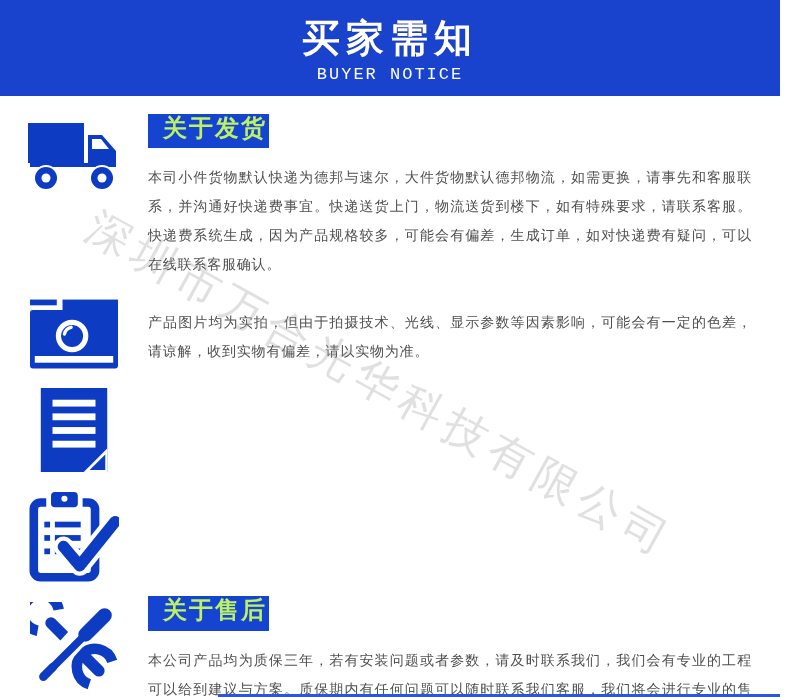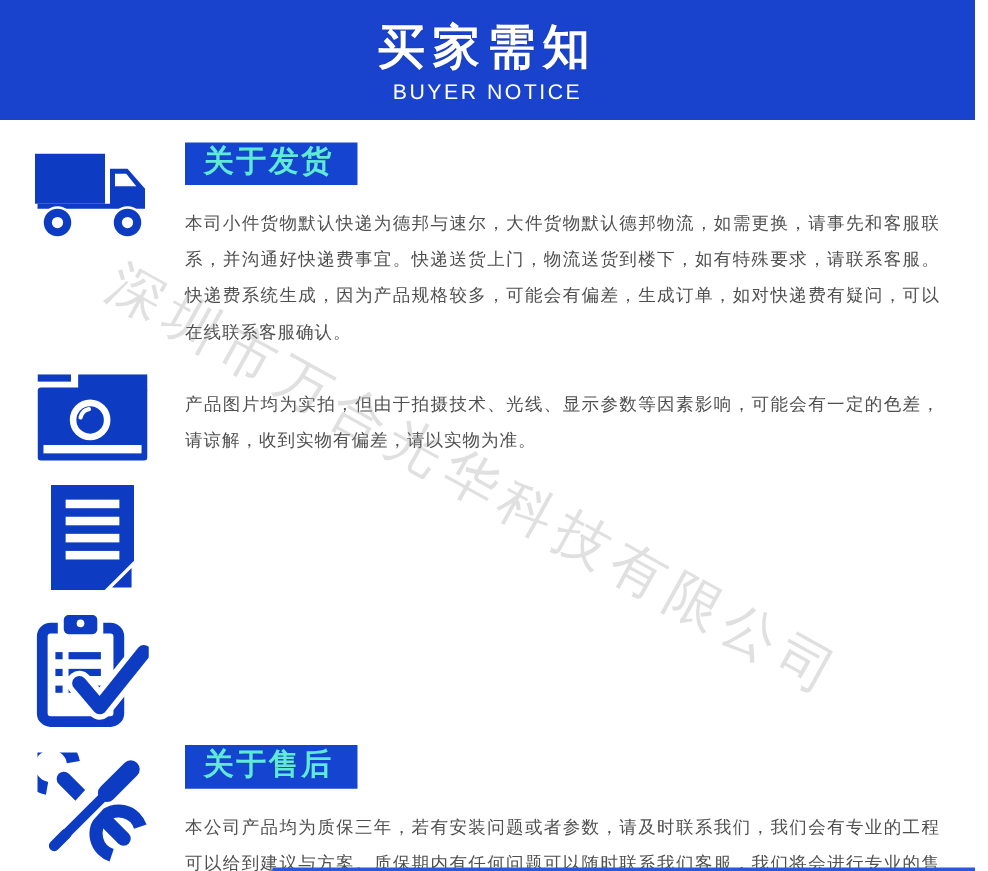--- a/index.html
+++ b/index.html
@@ -12,21 +12,21 @@
     --page_bg:#ffffff;
     --divider_blue:#2a58d8;
   }
   *{margin:0;padding:0;box-sizing:border-box;}
   html,body{background:#fff;}
   .page{
     position:relative;
     width:780px;height:697px;
     background:var(--page_bg);
     overflow:hidden;
-    font-family:Liberation Sans, sans-serif;
+    font-family:Liberation Mono, monospace;
   }
   
   .header{
     height:96px;width:100%;
     background:var(--header_bg);
     display:flex;flex-direction:column;
     align-items:center;justify-content:center;
     color:var(--title_text);
   }
   .header-title{
@@ -49,23 +49,23 @@
   .section{display:flex;margin-bottom:13px;}
   .icon-col{
     width:148px;flex:none;
     display:flex;justify-content:center;align-items:flex-start;
     padding-top:6px;color:var(--icon_blue);
   }
   .icon-col svg{display:block;}
   .content-col{flex:1;padding-right:28px;}
   .badge{
     display:inline-block;
-    background:var(--badge_bg);color:#5eead4;
+    background:var(--badge_bg);color:#bef264;
     font-size:24px;font-weight:bold;letter-spacing:2px;
-    padding:3px 19px 5px 15px;line-height:1.1;
+    padding:3px 2px 5px 15px;line-height:1.1;
   }
   .body-text{
     margin-top:16px;
     font-size:14px;line-height:29px;letter-spacing:0.8px;
     color:var(--body_text);
     text-align:justify;
   }
   
   .footer-divider{
     position:absolute;bottom:0;left:218px;right:0;height:3px;

